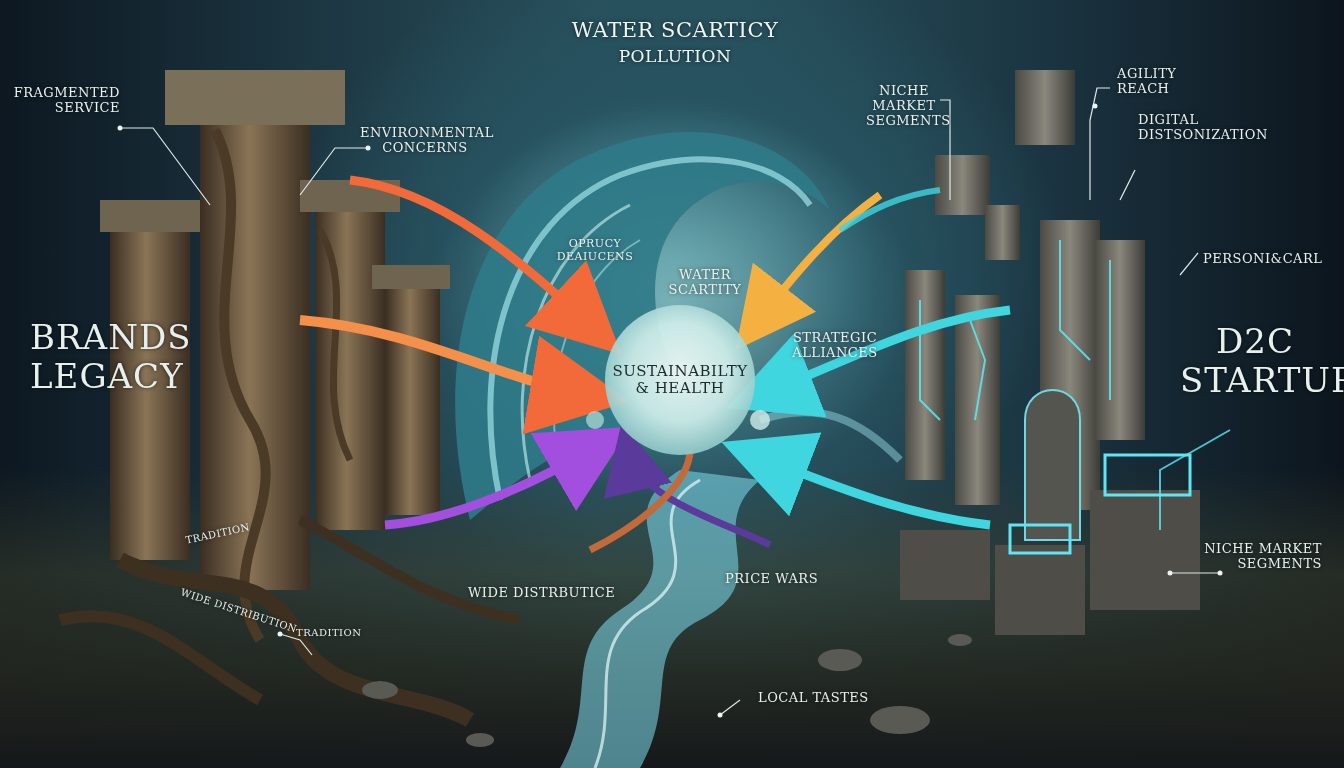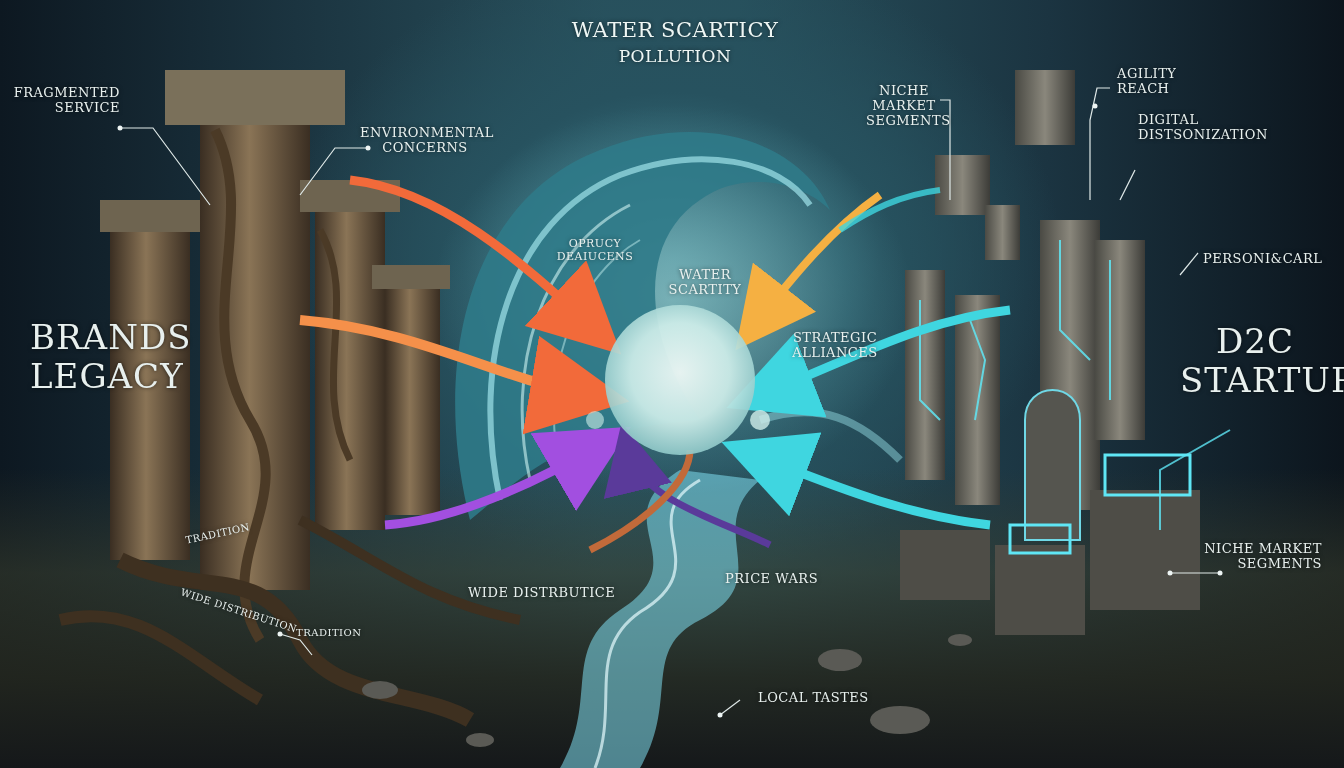--- a/index.html
+++ b/index.html
@@ -172,20 +172,24 @@
   <div class="label" style="left:296px;top:627px;font-size:10px;">Tradition</div>
 
   <div class="label sm center" style="left:545px;top:238px;width:100px;font-size:11px;">
     <div>Oprucy</div>
     <div>Deaiucens</div>
   </div>
   <div class="label sm center" style="left:660px;top:268px;width:90px;">
     <div>Water</div>
     <div>Scartity</div>
   </div>
+  <div class="label md center dark" style="left:600px;top:363px;width:160px;">
+    <div>Sustainabilty</div>
+    <div>&amp; Health</div>
+  </div>
   <div class="label sm center" style="left:790px;top:331px;width:90px;">
     <div>Strategic</div>
     <div>Alliances</div>
   </div>
 
   <div class="label sm" style="left:468px;top:586px;">Wide Distrbutice</div>
   <div class="label sm" style="left:725px;top:572px;">Price Wars</div>
   <div class="label sm" style="left:758px;top:691px;">Local Tastes</div>
 
   <div class="label big" style="left:1180px;top:322px;width:150px;">

